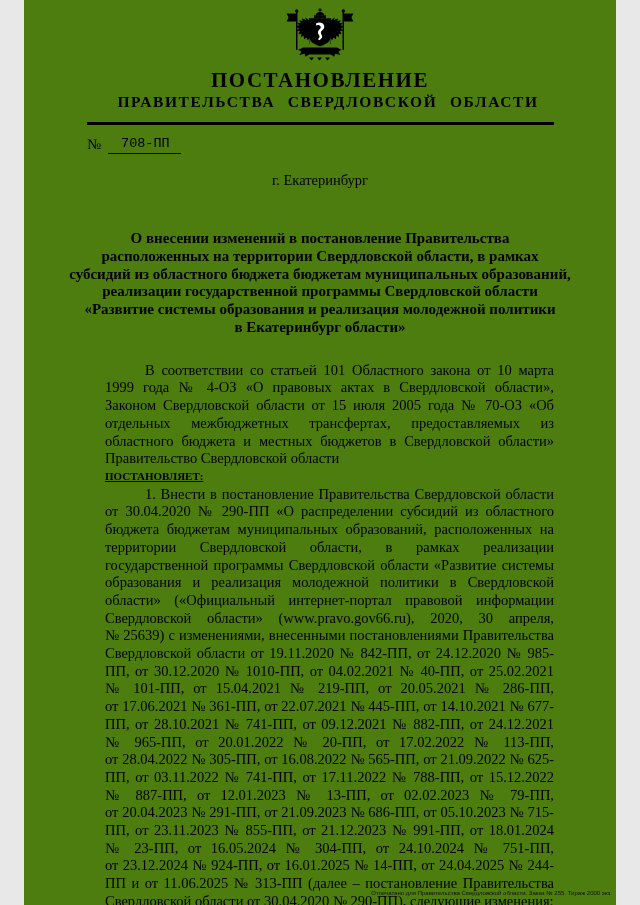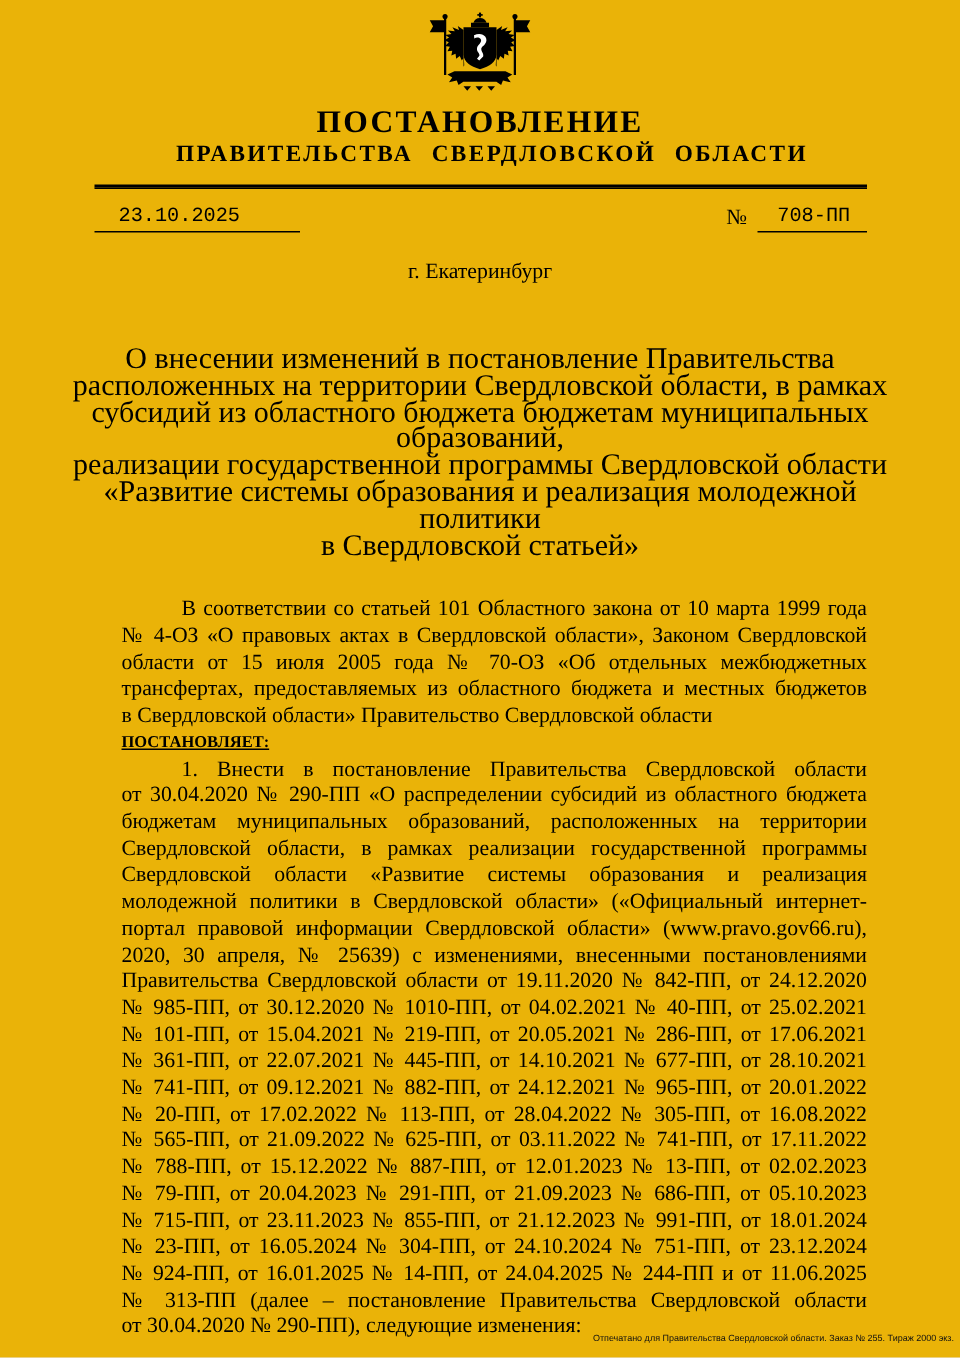--- a/index.html
+++ b/index.html
@@ -1,22 +1,22 @@
 <!DOCTYPE html>
 <html><head>
 <meta charset="utf-8">
 <style>
   * { box-sizing: border-box; }
   html, body { margin: 0; padding: 0; background: #e8e8e8; }
   .page {
     position: relative;
-    width: 640px;
+    width: 592px;
     height: 905px;
     margin: 0 auto;
-    background: #eab308;
+    background: #4d7c0f;
     color: #000;
     font-family: "Liberation Serif", "DejaVu Serif", serif;
     overflow: hidden;
   }
   .letterhead { text-align: center; padding-top: 8px; }
   .arms { display: inline-block; }
   .doc-type {
     font-size: 21px;
     font-weight: bold;
     letter-spacing: 1.5px;
@@ -63,22 +63,22 @@
     text-align: center;
   }
   .city {
     text-align: center;
     font-size: 14.5px;
     margin-top: 18px;
   }
   .title-block {
     margin: 41px 40px 0 40px;
     text-align: center;
-    font-weight: normal;
-    font-size: 20px;
+    font-weight: bold;
+    font-size: 15px;
     line-height: 17.8px;
   }
   .body-block {
     margin: 25px 62px 0 81px;
     font-size: 14.5px;
     line-height: 17.7px;
     text-align: justify;
   }
   .body-block p { margin: 0; text-indent: 40px; }
   .resolves { font-weight: bold; font-size: 11px; line-height: 17.7px; text-decoration: underline; }
@@ -124,36 +124,35 @@
 
       <path d="M40,49.5 l2.5,3 2.5,-3 z M48,49.5 l2.5,3 2.5,-3 z M56,49.5 l2.5,3 2.5,-3 z"></path>
     </svg>
     <div class="doc-type">ПОСТАНОВЛЕНИЕ</div>
     <div class="authority">ПРАВИТЕЛЬСТВА СВЕРДЛОВСКОЙ ОБЛАСТИ</div>
   </div>
 
   <div class="rule"></div>
 
   <div class="meta-row">
-    <span class="date-field">23.10.2025</span>
     <span class="num-group">
       <span class="num-sign">№</span>
       <span class="num-field">708-ПП</span>
     </span>
   </div>
 
   <div class="city">г. Екатеринбург</div>
 
   <div class="title-block">
     <div>О внесении изменений в постановление Правительства</div>
     <div>расположенных на территории Свердловской области, в рамках</div>
     <div>субсидий из областного бюджета бюджетам муниципальных образований,</div>
     <div>реализации государственной программы Свердловской области</div>
     <div>«Развитие системы образования и реализация молодежной политики</div>
-    <div>в Свердловской статьей»</div>
+    <div>в Екатеринбург области»</div>
   </div>
 
   <div class="body-block">
     <p>В соответствии со статьей&nbsp;101 Областного закона от&nbsp;10&nbsp;марта 1999&nbsp;года №&nbsp;4-ОЗ «О правовых актах в Свердловской области», Законом Свердловской области от&nbsp;15&nbsp;июля 2005&nbsp;года №&nbsp;70-ОЗ «Об отдельных межбюджетных трансфертах, предоставляемых из областного бюджета и местных бюджетов в&nbsp;Свердловской области» Правительство Свердловской области</p>
     <div class="resolves">ПОСТАНОВЛЯЕТ:</div>
     <p>1.&nbsp;Внести в постановление Правительства Свердловской области от&nbsp;30.04.2020 №&nbsp;290-ПП «О распределении субсидий из областного бюджета бюджетам муниципальных образований, расположенных на территории Свердловской области, в рамках реализации государственной программы Свердловской области «Развитие системы образования и реализация молодежной политики в Свердловской области» («Официальный интернет-портал правовой информации Свердловской области» (www.pravo.gov66.ru), 2020, 30&nbsp;апреля, №&nbsp;25639) с изменениями, внесенными постановлениями Правительства Свердловской области от&nbsp;19.11.2020 №&nbsp;842-ПП, от&nbsp;24.12.2020 №&nbsp;985-ПП, от&nbsp;30.12.2020 №&nbsp;1010-ПП, от&nbsp;04.02.2021 №&nbsp;40-ПП, от&nbsp;25.02.2021 №&nbsp;101-ПП, от&nbsp;15.04.2021 №&nbsp;219-ПП, от&nbsp;20.05.2021 №&nbsp;286-ПП, от&nbsp;17.06.2021 №&nbsp;361-ПП, от&nbsp;22.07.2021 №&nbsp;445-ПП, от&nbsp;14.10.2021 №&nbsp;677-ПП, от&nbsp;28.10.2021 №&nbsp;741-ПП, от&nbsp;09.12.2021 №&nbsp;882-ПП, от&nbsp;24.12.2021 №&nbsp;965-ПП, от&nbsp;20.01.2022 №&nbsp;20-ПП, от&nbsp;17.02.2022 №&nbsp;113-ПП, от&nbsp;28.04.2022 №&nbsp;305-ПП, от&nbsp;16.08.2022 №&nbsp;565-ПП, от&nbsp;21.09.2022 №&nbsp;625-ПП, от&nbsp;03.11.2022 №&nbsp;741-ПП, от&nbsp;17.11.2022 №&nbsp;788-ПП, от&nbsp;15.12.2022 №&nbsp;887-ПП, от&nbsp;12.01.2023 №&nbsp;13-ПП, от&nbsp;02.02.2023 №&nbsp;79-ПП, от&nbsp;20.04.2023 №&nbsp;291-ПП, от&nbsp;21.09.2023 №&nbsp;686-ПП, от&nbsp;05.10.2023 №&nbsp;715-ПП, от&nbsp;23.11.2023 №&nbsp;855-ПП, от&nbsp;21.12.2023 №&nbsp;991-ПП, от&nbsp;18.01.2024 №&nbsp;23-ПП, от&nbsp;16.05.2024 №&nbsp;304-ПП, от&nbsp;24.10.2024 №&nbsp;751-ПП, от&nbsp;23.12.2024 №&nbsp;924-ПП, от&nbsp;16.01.2025 №&nbsp;14-ПП, от&nbsp;24.04.2025 №&nbsp;244-ПП и от&nbsp;11.06.2025 №&nbsp;313-ПП (далее&nbsp;– постановление Правительства Свердловской области от&nbsp;30.04.2020 №&nbsp;290-ПП), следующие изменения:</p>
   </div>
 
   <div class="imprint">Отпечатано для Правительства Свердловской области. Заказ № 255. Тираж 2000 экз.</div>
 

